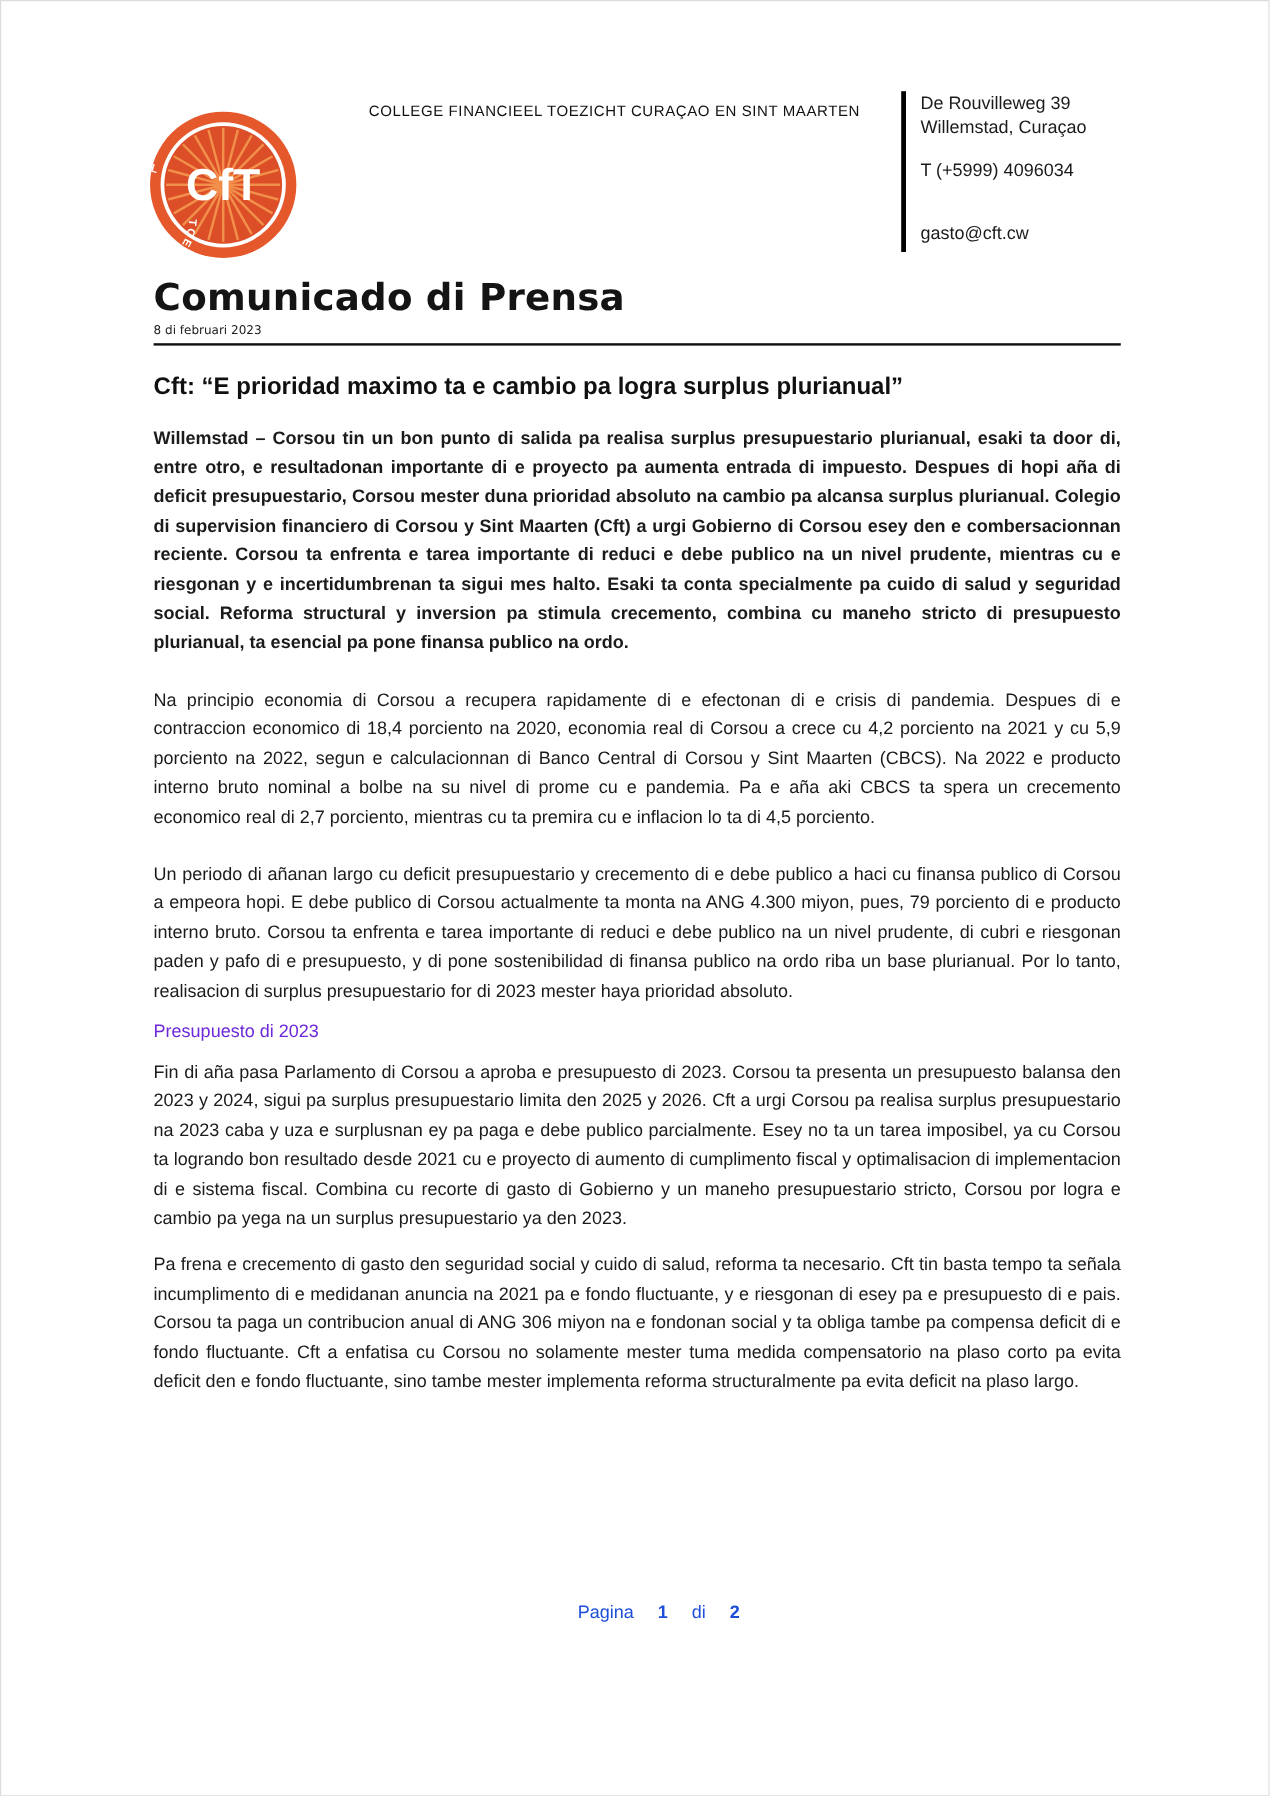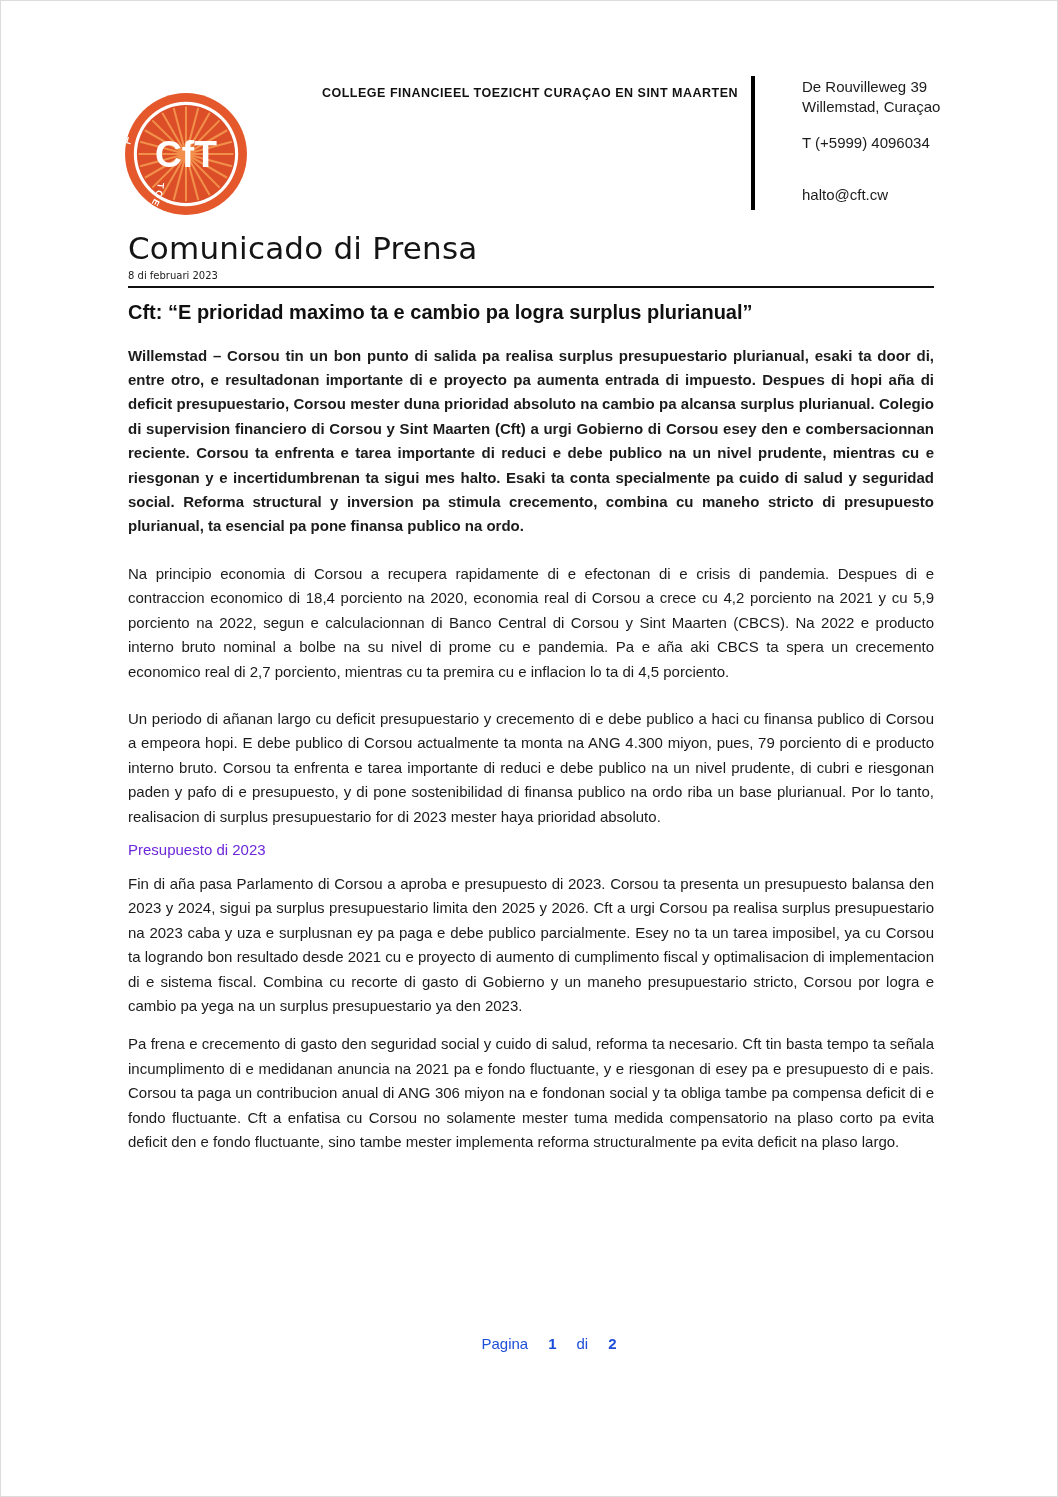--- a/index.html
+++ b/index.html
@@ -13,39 +13,39 @@
     color: #1b1b1b;
     font-family: "Liberation Sans", sans-serif;
     box-shadow: inset 0 0 0 1px #dcdcdc;
     overflow: hidden;
   }
 
   
   .logo { position: absolute; left: 124px; top: 92px; width: 124px; height: 124px; }
   .org-name {
     position: absolute; left: 286px; top: 86px; width: 452px;
-    text-align: right;
-    font-size: 12.5px; font-weight: bold; letter-spacing: 0.5px;
+    text-align: center;
+    font-size: 12.5px; font-weight: normal; letter-spacing: 0.5px;
     color: #111;
   }
   .lh-divider { position: absolute; left: 751px; top: 76px; width: 4px; height: 134px; background: #000; }
-  .contact { position: absolute; left: 767px; top: 77px; font-size: 15px; line-height: 20px; color: #1b1b1b; margin-left: 35px; }
+  .contact { position: absolute; left: 767px; top: 77px; font-size: 15px; line-height: 20px; color: #1b1b1b; }
   .contact .phone { margin-top: 16px; }
   .contact .email { margin-top: 32px; }
 
   
   .content { position: absolute; left: 128px; top: 231px; width: 806px; }
   .doc-title {
     font-family: "DejaVu Sans", sans-serif;
-    font-size: 31px; font-weight: 400; letter-spacing: 0.2px; color: #141414;
+    font-size: 31px; font-weight: 700; letter-spacing: 0.2px; color: #141414;
     line-height: 1.15;
   }
   .doc-date { font-family: "DejaVu Sans", sans-serif; font-size: 10px; margin-top: 3px; }
   .rule { border: 0; border-top: 2.5px solid #101010; margin-top: 5px; }
-  .headline { font-size: 20px; font-weight: 700; margin-top: 13px; color: #101010; }
+  .headline { font-size: 20px; font-weight: 700; margin-top: 23px; color: #101010; }
 
   .content p {
     font-size: 15px; line-height: 24.4px;
     text-align: justify;
     color: #1b1b1b;
   }
   .lead { font-weight: 700; margin-top: 20px; color: #111; }
   .para { margin-top: 23px; }
   .section-heading { font-size: 15px; font-weight: 400; margin-top: 12px; color: #6d28d9; }
   .section-body { margin-top: 14px; }
@@ -91,21 +91,21 @@
   </svg>
 
   <div class="org-name">COLLEGE FINANCIEEL TOEZICHT CURAÇAO EN SINT MAARTEN</div>
 
   <div class="lh-divider"></div>
 
   <div class="contact">
     <div>De Rouvilleweg 39</div>
     <div>Willemstad, Curaçao</div>
     <div class="phone">T (+5999) 4096034</div>
-    <div class="email">halto@cft.cw</div>
+    <div class="email">gasto@cft.cw</div>
   </div>
 
   <main class="content">
     <h1 class="doc-title">Comunicado di Prensa</h1>
     <div class="doc-date">8 di februari 2023</div>
     <hr class="rule">
 
     <h2 class="headline">Cft: “E prioridad maximo ta e cambio pa logra surplus plurianual”</h2>
 
     <p class="lead">Willemstad – Corsou tin un bon punto di salida pa realisa surplus presupuestario plurianual, esaki ta door di, entre otro, e resultadonan importante di e proyecto pa aumenta entrada di impuesto. Despues di hopi aña di deficit presupuestario, Corsou mester duna prioridad absoluto na cambio pa alcansa surplus plurianual. Colegio di supervision financiero di Corsou y Sint Maarten (Cft) a urgi Gobierno di Corsou esey den e combersacionnan reciente. Corsou ta enfrenta e tarea importante di reduci e debe publico na un nivel prudente, mientras cu e riesgonan y e incertidumbrenan ta sigui mes halto. Esaki ta conta specialmente pa cuido di salud y seguridad social. Reforma structural y inversion pa stimula crecemento, combina cu maneho stricto di presupuesto plurianual, ta esencial pa pone finansa publico na ordo.</p>

